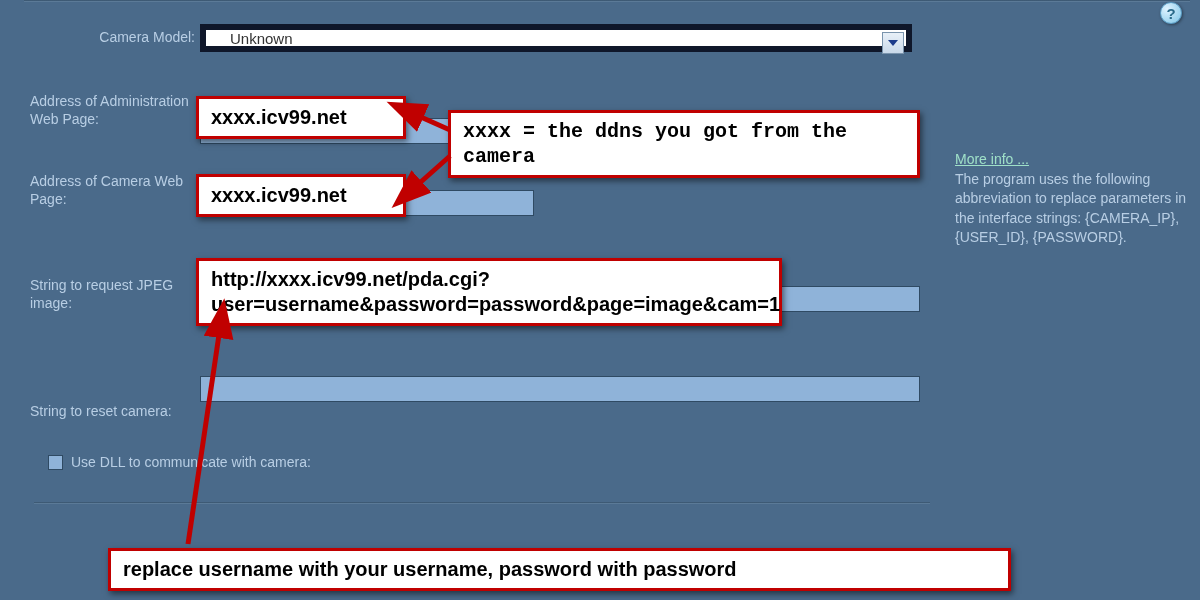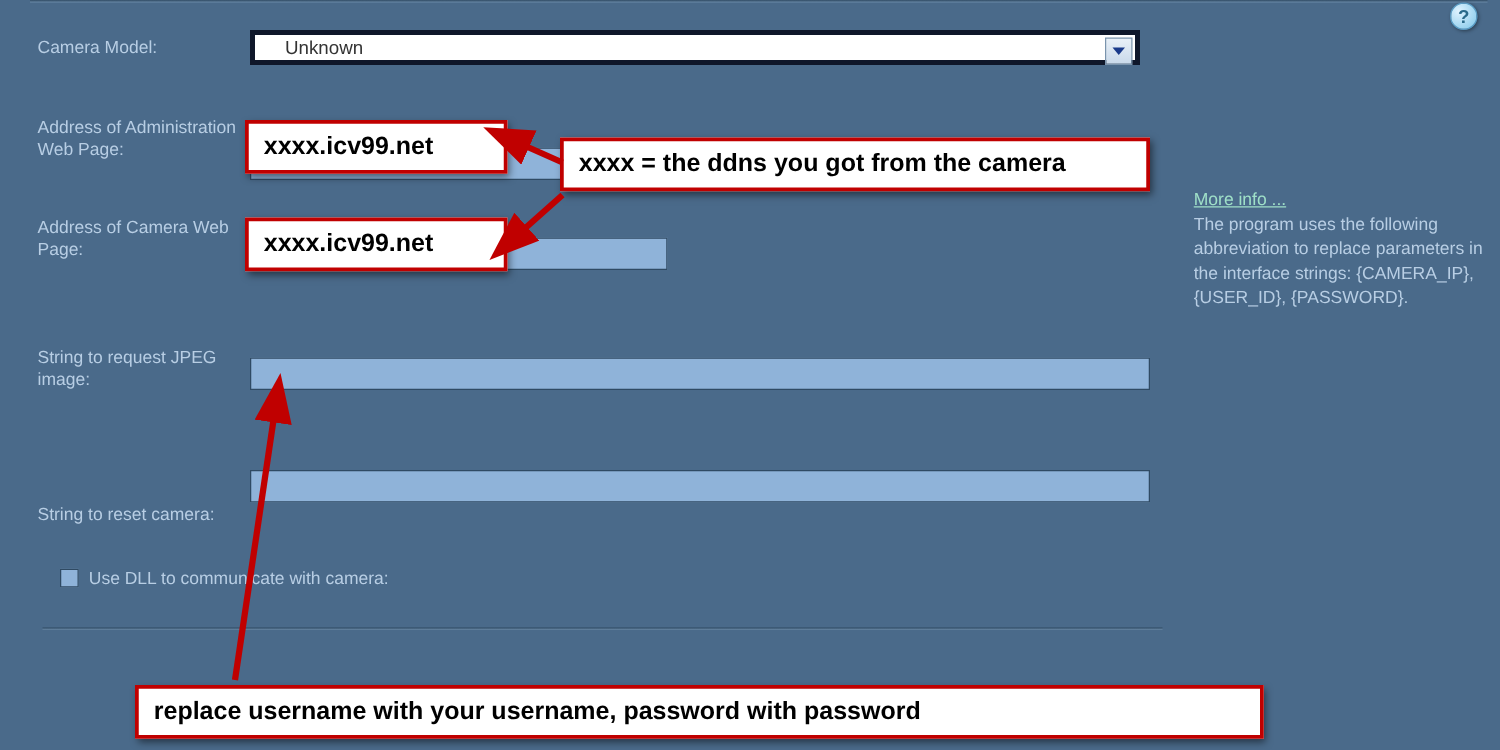--- a/index.html
+++ b/index.html
@@ -41,21 +41,21 @@
   .field {
     position: absolute;
     left: 180px;
     height: 26px;
     background: #8fb3d9;
     border: 1px solid #2f4a63;
   }
   .select {
     width: 712px;
     background: #ffffff;
-    border: 4px solid #0f172a;
+    border: 6px solid #0f172a;
     height: 28px;
     display: flex; align-items: center;
     padding: 0 30px 0 24px;
     color: #333;
     font-size: 15px;
     position: relative;
   }
   .select .arrow {
     position: absolute;
     right: 2px; top: 2px;
@@ -133,21 +133,21 @@
 
 <div class="panel">
 
   <div class="divider-top"></div>
 
   <div class="help-icon">?</div>
 
   <div class="form-area">
 
     <div class="row" style="top:24px;">
-      <div class="lbl" style="top:4px;">Camera Model:</div>
+      <div class="lbl" style="top:4px;text-align:right;">Camera Model:</div>
       <div class="select" style="position:absolute; left:180px;">
         <span>Unknown</span>
         <span class="arrow"></span>
       </div>
     </div>
 
     <div class="row" style="top:96px;">
       <div class="lbl" style="top:-4px;">Address  of Administration Web Page:</div>
       <div class="field" style="top:22px; width:334px;"></div>
     </div>
@@ -170,38 +170,41 @@
     <div class="chk-row" style="top:454px;">
       <span class="chk"></span>
       <span>Use DLL to communicate with camera:</span>
     </div>
 
     <div class="divider-bot" style="top:502px;"></div>
 
   </div>
 
   <div class="side-area">
-    <div style="margin-top:150px;">
+    <div style="margin-top:150px;text-decoration:underline;">
       <span class="link">More info ...</span>
     </div>
     <div style="margin-top:0;">The program uses the following abbreviation to replace parameters in the interface strings: {CAMERA_IP}, {USER_ID}, {PASSWORD}.</div>
   </div>
 
   <div class="callout" style="left:186px; top:96px; width:210px;">
     <span>xxxx.icv99.net</span>
   </div>
 
   <div class="callout" style="left:186px; top:174px; width:210px;">
     <span>xxxx.icv99.net</span>
   </div>
 
-  <div class="callout" style="left:438px; top:110px; width:472px;">
+  <div class="callout" style="left:438px; top:110px; width:472px;font-family:Liberation Mono, monospace;">
     <span>xxxx = the ddns you got from the camera</span>
   </div>
 
+  <div class="callout" style="left:186px; top:258px; width:586px;">
+    <span>http://xxxx.icv99.net/pda.cgi?user=username&amp;password=password&amp;page=image&amp;cam=1</span>
+  </div>
 
   <div class="callout" style="left:98px; top:548px; width:903px;">
     <span>replace username with your username, password with password</span>
   </div>
 
   <svg class="arrow-svg" style="left:396px; top:100px;" width="60" height="40">
     <defs>
       <marker id="ah1" markerWidth="10" markerHeight="10" refX="2" refY="3" orient="auto">
         <path d="M0,0 L0,6 L8,3 z" fill="#c00000"></path>
       </marker>

